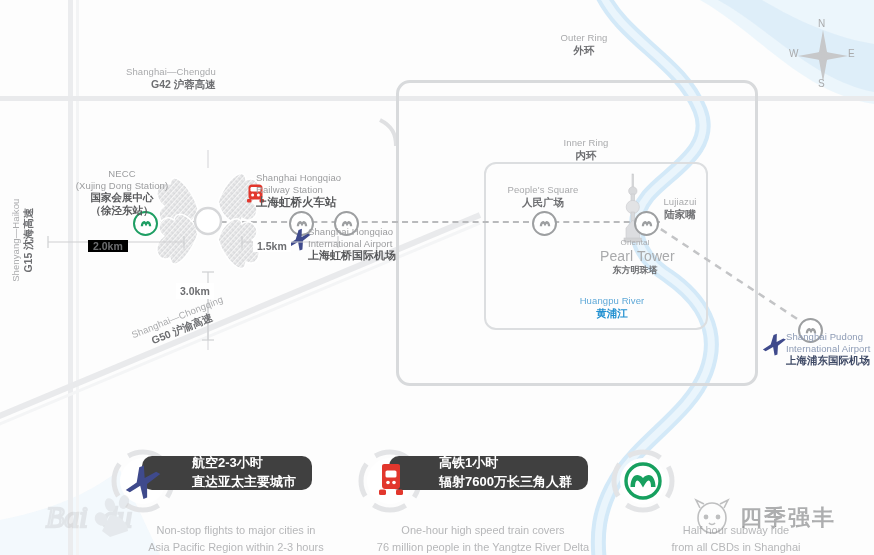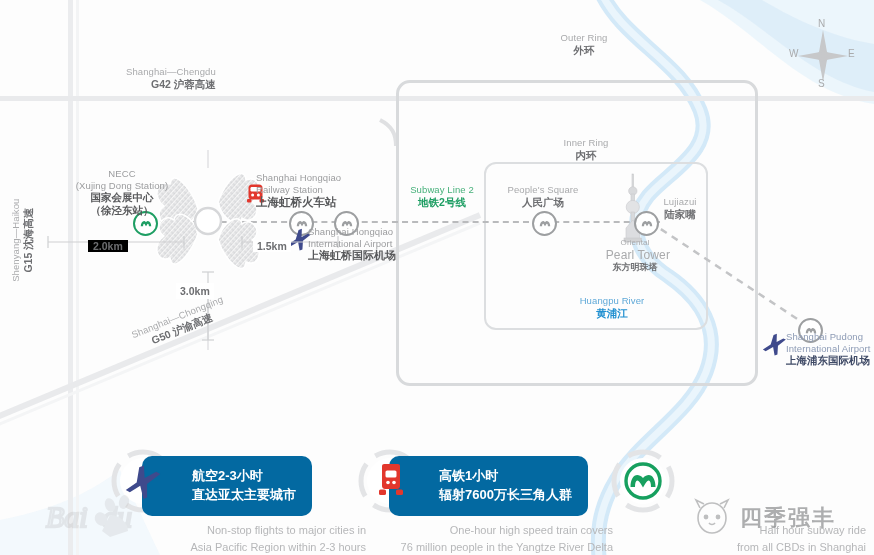--- a/index.html
+++ b/index.html
@@ -44,28 +44,28 @@
   .dim-text{position:absolute;color:#6d6e71;font-size:10.5px;font-weight:bold;white-space:nowrap;}
 
   
   .roundel{position:absolute;border-radius:50%;border:2px solid #9d9fa1;background:#ffffff;
            display:flex;align-items:center;justify-content:center;}
   .roundel.green{border-color:#1e9e63;}
   .roundel svg{display:block;}
 
   
   .legend-card{position:absolute;}
-  .legend-pill{position:absolute;left:36px;top:12px;height:60px;background:#0369a1;border-radius:10px;
+  .legend-pill{position:absolute;left:36px;top:12px;height:34px;background:#404040;border-radius:10px;
                padding:6px 16px 6px 50px;box-sizing:border-box;display:flex;flex-direction:column;
                justify-content:center;}
   .legend-pill span{color:#ffffff;font-size:13px;line-height:1.45;font-weight:bold;white-space:nowrap;}
   .legend-ring{position:absolute;left:0;top:0;width:74px;height:74px;}
   .legend-sub{position:absolute;left:0;top:78px;width:260px;text-align:center;color:#b6b7b9;
               font-size:11px;line-height:1.5;}
-  .legend-sub span{display:block;white-space:nowrap;text-align:right;}
+  .legend-sub span{display:block;white-space:nowrap;}
 
   
   .wm-baidu{position:absolute;left:44px;top:493px;width:150px;height:48px;opacity:.30;font-style:italic;}
   .wm-wechat{position:absolute;left:690px;top:495px;width:180px;height:46px;opacity:.55;
              display:flex;align-items:center;gap:6px;}
   .wm-wechat .wtext{color:#6d6e71;font-size:22px;font-weight:bold;letter-spacing:2px;
                     font-family:"DejaVu Sans",sans-serif;}
 </style>
 </head>
 <body>
@@ -301,33 +301,29 @@
     <span class="cn">人民广场</span>
   </div>
 
   <div class="lbl nosel" style="left:650px;top:196px;width:60px;">
     <span class="en">Lujiazui</span>
     <span class="cn">陆家嘴</span>
   </div>
 
   <div class="lbl nosel" style="left:600px;top:238px;width:70px;">
     <span class="en" style="font-size:8px;">Oriental</span>
-    <span class="en" style="font-size:12px;text-align:right;">Pearl Tower</span>
+    <span class="en" style="font-size:14px;">Pearl Tower</span>
     <span class="cn" style="font-size:9px;">东方明珠塔</span>
   </div>
 
   <div class="lbl blue nosel" style="left:562px;top:295px;width:100px;">
     <span class="en">Huangpu River</span>
     <span class="cn">黄浦江</span>
   </div>
 
-  <div class="lbl green nosel" style="left:400px;top:184px;width:84px;">
-    <span class="en">Subway Line 2</span>
-    <span class="cn">地铁2号线</span>
-  </div>
 
   <div class="legend-card" style="left:106px;top:444px;width:260px;height:120px;">
     <svg class="legend-ring" viewBox="0 0 74 74">
       <circle cx="37" cy="37" r="29" fill="none" stroke="#e3e4e6" stroke-width="5" stroke-dasharray="34 12" stroke-dashoffset="17"></circle>
       <circle cx="37" cy="37" r="23" fill="#ffffff"></circle>
     </svg>
     <div class="legend-pill">
       <span>航空2-3小时</span>
       <span>直达亚太主要城市</span>
     </div>

